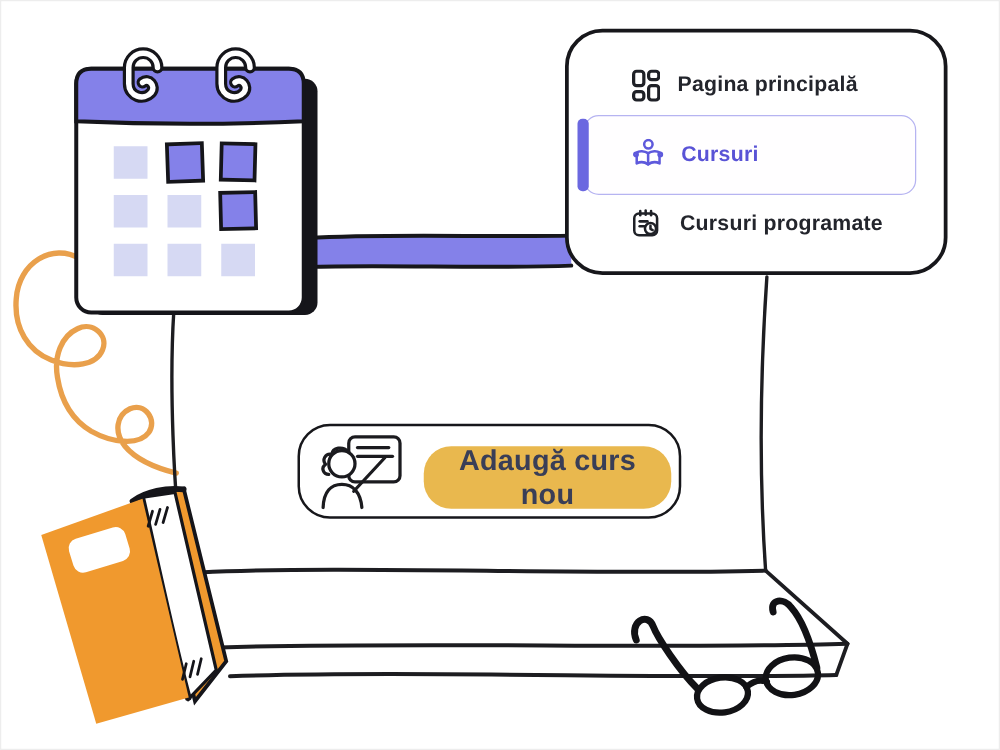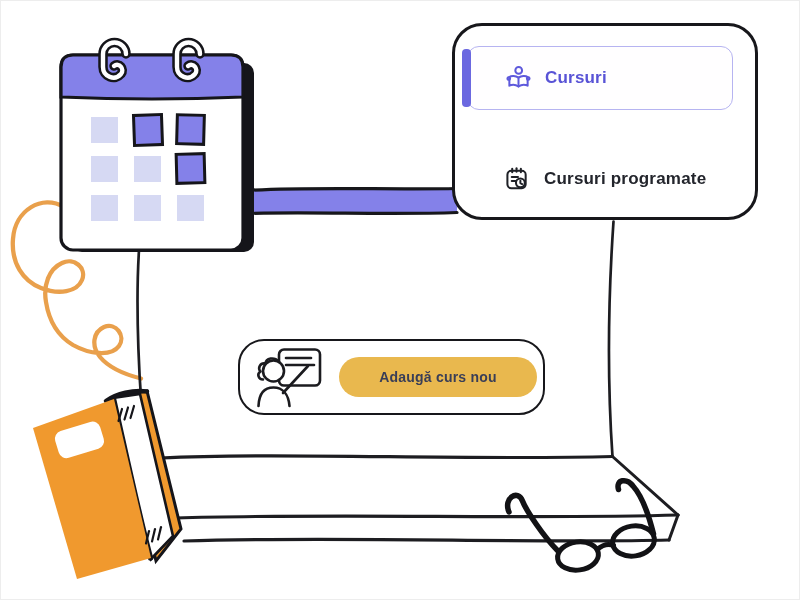--- a/index.html
+++ b/index.html
@@ -34,24 +34,24 @@
     background:#6b68e0;border-radius:4px;
   }
 
   
   .action-card{
     position:absolute;left:238px;top:339px;width:307px;height:76px;
     background:#fff;border:2.8px solid #17171b;border-radius:26px;
   }
   .teacher-icon{position:absolute;left:12px;top:6px;}
   .add-btn{
-    position:absolute;left:99px;top:16px;width:198px;height:40px;
+    position:absolute;left:99px;top:16px;width:198px;height:50px;
     background:#e9b84e;border:none;border-radius:22px;
     display:flex;align-items:center;justify-content:center;
-    font-family:inherit;font-size:14px;font-weight:700;color:#393e57;
+    font-family:inherit;font-size:23px;font-weight:700;color:#393e57;
     letter-spacing:.2px;cursor:pointer;
   }
 </style>
 </head>
 <body>
 
 <div class="canvas">
 
   <svg class="illus" width="800" height="600" viewBox="0 0 800 600">
 
@@ -129,20 +129,31 @@
       <path d="M 509 512 C 503 498 518 489 522.5 501 C 526 510 543 536 558 551" stroke-width="5.5"></path>
       <ellipse cx="578" cy="556" rx="20.5" ry="14" transform="rotate(-8 578 556)" stroke-width="5"></ellipse>
       <path d="M 597 549.5 C 603 544.5 609 543.5 613.5 545.5" stroke-width="5"></path>
       <ellipse cx="633.5" cy="541" rx="21" ry="15" transform="rotate(-8 633.5 541)" stroke-width="5"></ellipse>
       <path d="M 653.5 534 C 648 512 642 496 633 486 C 627 478 615.5 479 618.5 489.5" stroke-width="5.5"></path>
     </g>
   </svg>
 
   <div class="menu-card">
 
+    <div class="menu-item">
+      <span class="mi-icon">
+        <svg width="23" height="27" viewBox="0 0 24 28" fill="none" stroke="#1f2127" stroke-width="2.7" stroke-linejoin="round">
+          <rect x="2" y="2" width="8.5" height="12" rx="2.5"></rect>
+          <rect x="2" y="19" width="8.5" height="7" rx="2.5"></rect>
+          <rect x="14.5" y="2" width="8.5" height="7" rx="2.5"></rect>
+          <rect x="14.5" y="14" width="8.5" height="12" rx="2.5"></rect>
+        </svg>
+      </span>
+      <span class="menu-label">Pagina principală</span>
+    </div>
 
     <div class="menu-item active">
       <span class="accent-bar"></span>
       <span class="mi-icon">
         <svg width="25" height="25" viewBox="0 0 26 26" fill="none" stroke="#5e59dc" stroke-width="2.1" stroke-linecap="round" stroke-linejoin="round">
           <circle cx="13.2" cy="4.6" r="3.5"></circle>
           <path d="M 3.5 11.5 C 5.5 9.8 10 10 13 12 C 16 10 20.5 9.8 22.5 11.5
                    L 22.5 20.5 C 19.5 19 16 19.2 13 21.3 C 10 19.2 6.5 19 3.5 20.5 Z"></path>
           <path d="M 13 12 L 13 21.3"></path>
           <circle cx="2.9" cy="13" r="1.4"></circle>

